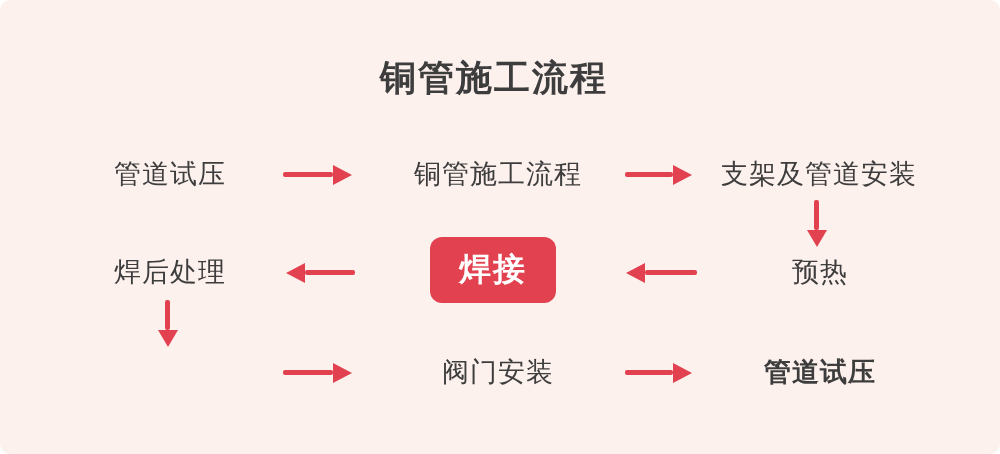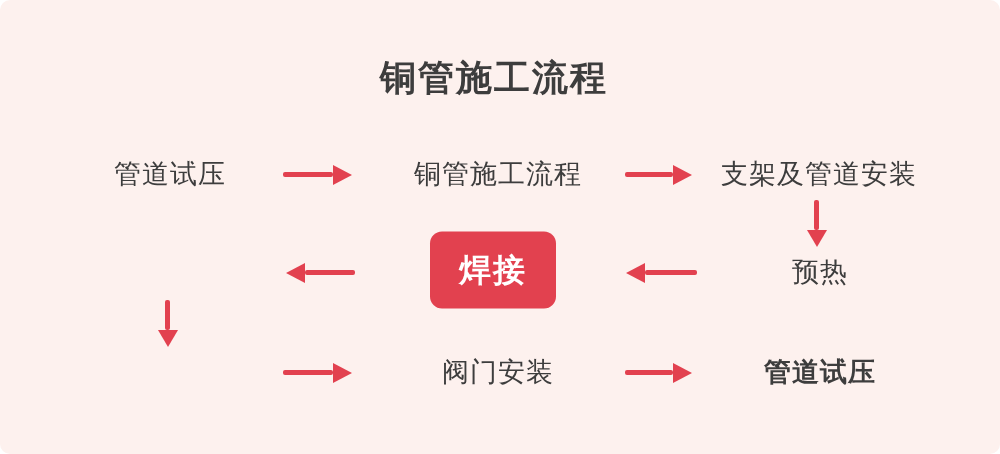--- a/index.html
+++ b/index.html
@@ -37,21 +37,21 @@
     color:var(--ink);
     letter-spacing:1px;
     white-space:nowrap;
   }
   .node.box{
     background:var(--red);
     color:#ffffff;
     font-weight:bold;
     font-size:32px;
     width:126px;
-    height:77px;
+    height:66px;
     border-radius:12px;
     display:flex;
     align-items:center;
     justify-content:center;
     letter-spacing:2px;
   }
   
   .n-straighten   {left:170px; top:174px;}
   .n-bracket      {left:498px; top:174px;}
   .n-clean        {left:819px; top:174px;}
@@ -127,20 +127,21 @@
   <div class="title">铜管施工流程</div>
 
   <div class="node n-straighten">管道试压</div>
   <div class="harrow right a-r1-1"></div>
   <div class="node n-bracket">铜管施工流程</div>
   <div class="harrow right a-r1-2"></div>
   <div class="node n-clean">支架及管道安装</div>
 
   <div class="varrow down a-v1"></div>
 
+  <div class="node n-postweld">焊后处理</div>
   <div class="harrow left a-r2-1"></div>
   <div class="node box n-weld">焊接</div>
   <div class="harrow left a-r2-2"></div>
   <div class="node n-preheat">预热</div>
 
   <div class="varrow down a-v2"></div>
 
   <div class="harrow right a-r3-1"></div>
   <div class="node n-valve">阀门安装</div>
   <div class="harrow right a-r3-2"></div>

